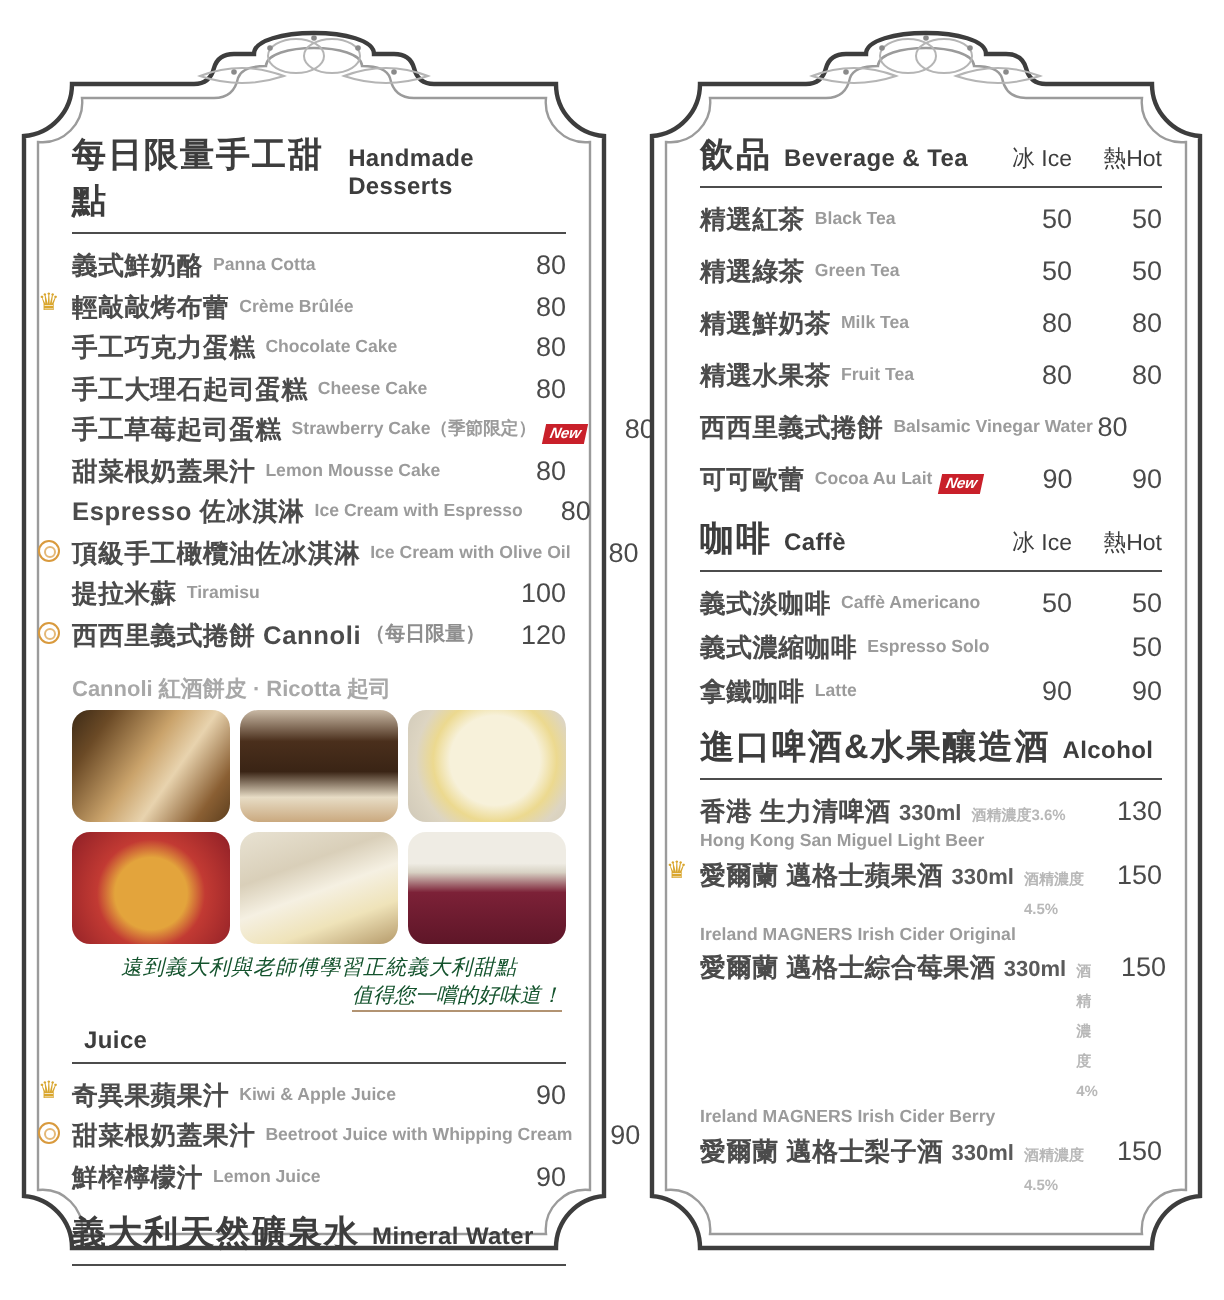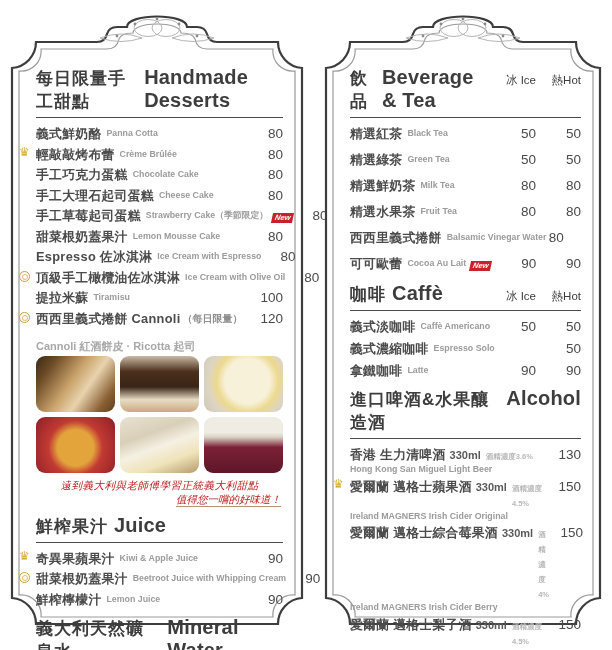--- a/index.html
+++ b/index.html
@@ -16,21 +16,21 @@
   .content{position:absolute;top:54px;left:28px;right:23px;bottom:14px;}
 
   
   .sec-title{
     display:flex;align-items:baseline;
     border-bottom:1.5px solid #4c4c4c;
     padding-bottom:4px;margin-bottom:8px;
     color:#3d3d3d;font-weight:bold;
   }
   .sec-title .tzh{font-size:17px;letter-spacing:1px;}
-  .sec-title .ten{font-size:20px;margin-left:6px;letter-spacing:0.2px;}
+  .sec-title .ten{font-size:12px;margin-left:6px;letter-spacing:0.2px;}
   .hcols{margin-left:auto;display:flex;}
   .hcol{width:45px;text-align:right;font-size:11.5px;font-weight:normal;color:#3d3d3d;}
 
   
   .row{position:relative;display:flex;align-items:flex-end;margin-bottom:5.5px;line-height:15px;}
   .zh{font-size:12.8px;font-weight:bold;color:#4b4b4b;letter-spacing:0.3px;white-space:nowrap;}
   .en{font-size:8.8px;font-weight:bold;color:#9b9b9b;margin-left:5px;white-space:nowrap;}
   .paren{font-size:10px;color:#8e8e8e;margin-left:2px;font-weight:bold;}
   .price{margin-left:auto;font-size:13.5px;color:#4a4a4a;min-width:34px;text-align:right;}
   .p2{margin-left:0;width:45px;text-align:right;font-size:13.5px;color:#4a4a4a;}
@@ -51,21 +51,21 @@
   .photo-grid{display:grid;grid-template-columns:repeat(3,1fr);gap:5px;margin:3px 0 6px 0;}
   .ph{height:56px;border-radius:9px;}
   .ph-cannoli{background:linear-gradient(125deg,#3c2a16 0%,#6b4a26 18%,#caa36b 45%,#e8d3ae 62%,#8a5f33 85%,#5d3f1e 100%);}
   .ph-tiramisu{background:linear-gradient(180deg,#c9b9a5 0%,#4a2f1c 28%,#3a2415 55%,#e7dcc5 78%,#caa97f 100%);}
   .ph-gelato{background:radial-gradient(circle at 55% 45%,#f7f1da 0 42%,#ecd98f 58%,#ddd5c2 74%,#cfc8b8 100%);}
   .ph-brulee{background:radial-gradient(circle at 50% 55%,#e3a43c 0 36%,#c23a33 54%,#8e1f26 100%);}
   .ph-cheesecake{background:linear-gradient(160deg,#e8e2d2 0%,#d9cfb9 32%,#f5f0e2 52%,#efe3b9 74%,#b59a6a 100%);}
   .ph-berryfloat{background:linear-gradient(180deg,#efece4 0 28%,#d8d2c4 36%,#7c2137 54%,#5e1628 100%);}
 
   
-  .note{margin:2px 0 8px 0;color:#b91c1c;font-family:"DejaVu Serif","Liberation Serif",serif;font-style:italic;}
+  .note{margin:2px 0 8px 0;color:#14532d;font-family:"DejaVu Serif","Liberation Serif",serif;font-style:italic;}
   .note .n1{display:block;text-align:center;font-size:10.5px;line-height:13px;letter-spacing:0.5px;}
   .note .n2{display:block;text-align:right;font-size:10.5px;line-height:14px;padding-right:2px;}
   .note .n2 span{border-bottom:1px solid #b29372;padding-bottom:1px;}
 
   
   .alc{position:relative;margin-bottom:4.5px;}
   .alc .l1{display:flex;align-items:baseline;line-height:15px;}
   .alc .vol{font-size:11px;font-weight:bold;color:#5a5a5a;margin-left:4px;}
   .alc .abv{font-size:7.5px;color:#b8b8b8;margin-left:5px;font-weight:bold;}
   .alc .l2{font-size:8.8px;font-weight:bold;color:#9b9b9b;line-height:10px;margin-top:0px;}
@@ -167,21 +167,20 @@
       <div class="ph ph-cheesecake"></div>
       <div class="ph ph-berryfloat"></div>
     </div>
 
     <div class="note">
       <span class="n1">遠到義大利與老師傅學習正統義大利甜點</span>
       <span class="n2"><span>值得您一嚐的好味道！</span></span>
     </div>
 
     <div class="sec-title">
-      <span class="tzh">鮮榨果汁</span>
       <span class="ten">Juice</span>
     </div>
     <div class="row">
       <span class="crown">♛</span>
       <span class="zh">奇異果蘋果汁</span>
       <span class="en">Kiwi &amp; Apple Juice</span>
       <span class="price">90</span>
     </div>
     <div class="row">
       <span class="obadge"></span>

